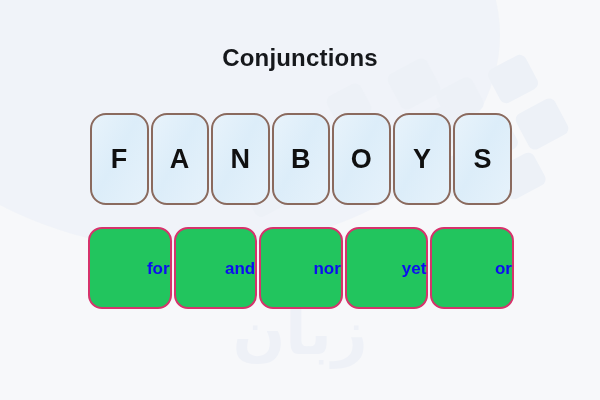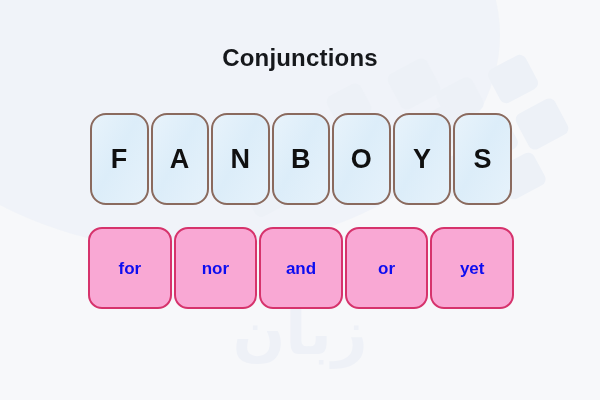--- a/index.html
+++ b/index.html
@@ -137,23 +137,24 @@
   .card-letter .glyph {
     font-size: 27px;
     font-weight: 700;
     color: #101010;
     letter-spacing: 0.5px;
     line-height: 1;
   }
 
   .card-word {
     height: 82px;
-    background: #f9a8d4;
+    background: #22c55e;
     border: 2.5px solid #d6336c;
     border-radius: 14px;
+    justify-content: flex-end;
   }
 
   .card-word .glyph {
     font-size: 17px;
     font-weight: 700;
     color: #0d0df0;
     line-height: 1;
   }
 </style>
 </head>
@@ -205,26 +206,26 @@
     <div class="card card-letter">
       <span class="glyph">S</span>
     </div>
   </div>
 
   <div class="row" id="row-words">
     <div class="card card-word">
       <span class="glyph">for</span>
     </div>
     <div class="card card-word">
+      <span class="glyph">and</span>
+    </div>
+    <div class="card card-word">
       <span class="glyph">nor</span>
     </div>
     <div class="card card-word">
-      <span class="glyph">and</span>
+      <span class="glyph">yet</span>
     </div>
     <div class="card card-word">
       <span class="glyph">or</span>
     </div>
-    <div class="card card-word">
-      <span class="glyph">yet</span>
-    </div>
   </div>
 
 </div>
 
 </body></html>

